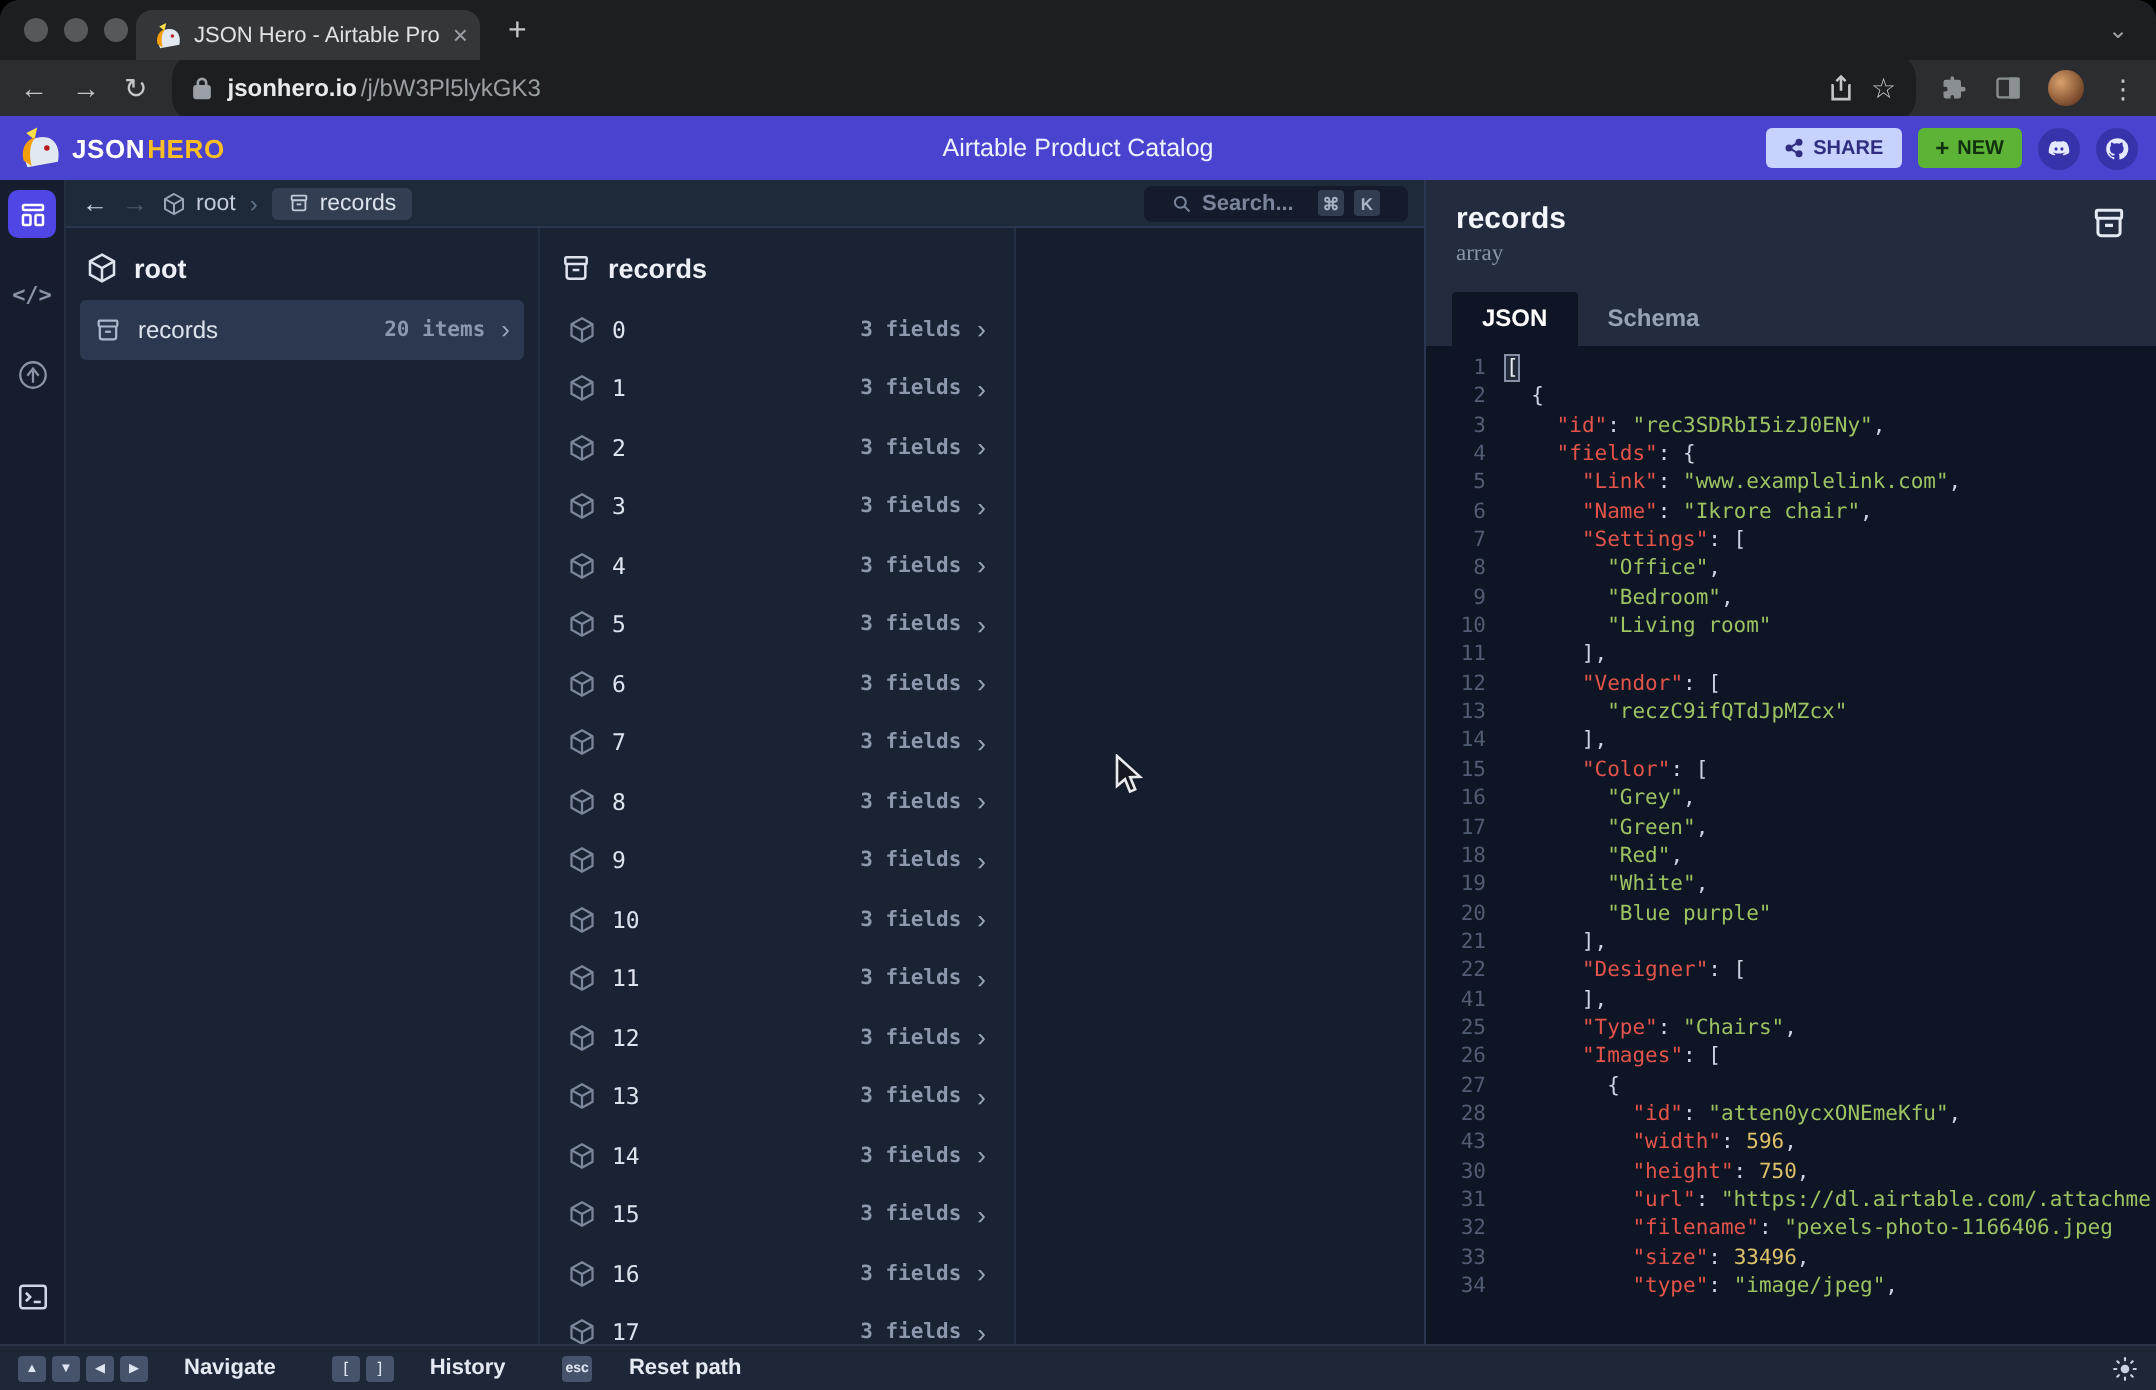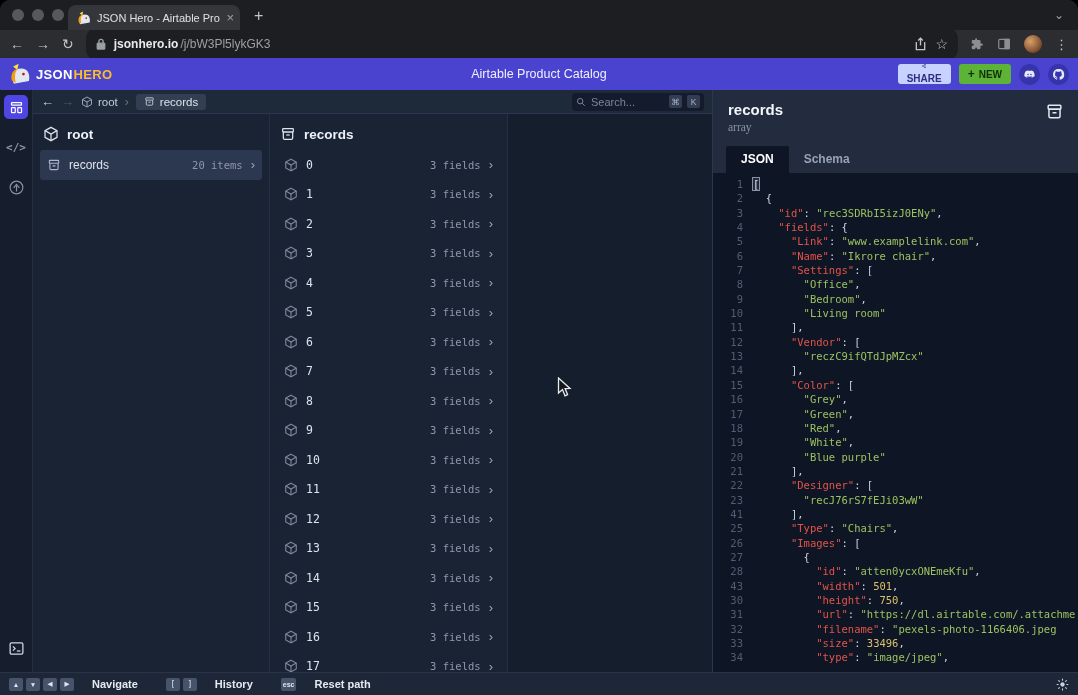--- a/index.html
+++ b/index.html
@@ -32,21 +32,21 @@
   .kebab { color:#c2c5ca; font-size:13px; letter-spacing:0; }
 
   
   .app-header { height:32px; background:#4a43cf; display:flex; align-items:center; padding:0 9px; position:relative; }
   .logo-wrap { display:flex; align-items:center; gap:5px; }
   .logo-json { color:#fff; font-weight:800; font-size:13px; letter-spacing:.3px; }
   .logo-hero { color:#fbbf24; font-weight:800; font-size:13px; letter-spacing:.3px; }
   .doc-title { position:absolute; left:0; right:0; text-align:center; color:#eef1ff; font-size:12.5px; pointer-events:none; }
   .header-actions { margin-left:auto; display:flex; align-items:center; gap:8px; z-index:2; }
   .btn-share { background:#c7d2fe; color:#312e81; font-size:10px; font-weight:800; border:none;
-               height:20px; border-radius:3px; padding:0 9px; display:flex; align-items:center; gap:5px;flex-direction:column; }
+               height:20px; border-radius:3px; padding:0 9px; display:flex; align-items:center; gap:5px; }
   .btn-new { background:#5cb335; color:#10300f; font-size:10px; font-weight:800; border:none;
              height:20px; border-radius:3px; padding:0 9px; display:flex; align-items:center; gap:4px; }
   .hdr-circle { width:21px; height:21px; border-radius:50%; background:#3733ab; display:flex;
                 align-items:center; justify-content:center; color:#e5e9ff; }
 
   
   .main { display:flex; height:582px; }
   .sidebar { width:33px; background:#161d2d; border-right:1px solid #252e41; display:flex;
              flex-direction:column; align-items:center; padding-top:5px; gap:16px; }
   .side-ico { width:24px; height:24px; display:flex; align-items:center; justify-content:center; color:#8b93a7; }
@@ -59,40 +59,40 @@
   .navbar { height:24px; background:#1e2939; border-bottom:1px solid #2b3750; display:flex;
             align-items:center; padding:0 8px; gap:7px; }
   .nb-arrow { color:#cbd5e1; font-size:13px; line-height:1; }
   .nb-arrow.dim { color:#50596c; }
   .crumb { display:flex; align-items:center; gap:5px; color:#c3cbd9; font-size:11.5px; }
   .crumb-sep { color:#64748b; font-size:12px; }
   .crumb-chip { background:#333e52; border-radius:3px; padding:2px 8px; display:flex; align-items:center;
                 gap:5px; color:#dbe2ec; font-size:11.5px; }
   .nb-spacer { flex:1; }
   .searchbox { width:132px; height:18px; background:#131b2c; border-radius:4px; display:flex;
-               align-items:center; padding:0 4px; gap:5px; }
+               align-items:center; padding:0 14px; gap:5px;font-weight:bold; }
   .search-ph { color:#7a859b; font-size:11px; flex:1; }
   .kbd { min-width:13px; height:13px; background:#323d52; border-radius:2px; color:#a8b2c5;
          font-size:8.5px; display:flex; align-items:center; justify-content:center; padding:0 2px; }
 
   .cols { flex:1; display:flex; min-height:0; }
   .col { border-right:1px solid #242e44; padding:5px 7px; overflow:hidden; }
   .col.root-col { width:237px; background:#1a2334; }
   .col.records-col { width:238px; background:#1a2334; }
   .col.empty-col { flex:1; background:#151e2d; border-right:none; padding:0; }
   .col-head { display:flex; align-items:center; gap:8px; color:#edf1f7; font-weight:700;
               font-size:13.5px; padding:7px 3px 8px; }
   .row { height:29.5px; display:flex; align-items:center; gap:8px; padding:0 7px; border-radius:3px;
          color:#dde3ed; font-size:12px; }
   .row.selected { background:#2c3850; }
   .ricon { color:#7d879c; display:flex; }
   .row.selected .ricon { color:#aeb8cc; }
   .rlabel { font-family:"DejaVu Sans Mono", monospace; font-size:11.5px; }
   .rlabel-sans { font-size:12px; }
-  .rmeta { margin-left:auto; font-family:"DejaVu Sans Mono", monospace; font-size:10.5px; color:#8d98ae; }
+  .rmeta { margin-left:auto; font-family:"DejaVu Sans Mono", monospace; font-size:10.5px; color:#8d98ae;font-weight:bold; }
   .rchev { color:#9aa4b8; font-size:13px; line-height:1; }
 
   
   .panel { width:366px; background:#222c3e; display:flex; flex-direction:column; border-left:1px solid #2b3750; }
   .panel-head { padding:11px 15px 0; position:relative; }
   .panel-title { color:#f3f6fa; font-weight:700; font-size:15px; }
   .panel-sub { color:#8b95a9; font-size:11.5px; margin-top:3px;font-family:Liberation Serif, serif; }
   .panel-type-icon { position:absolute; right:14px; top:12px; color:#e3e9f2; }
   .tabs { display:flex; margin-top:13px; padding-left:13px; }
   .tabbtn { padding:6px 15px 7px; font-size:12px; font-weight:700; color:#98a2b6; background:transparent; border:none; }
@@ -648,24 +648,20 @@
           </div>
           <div class="cl">
             <span class="ln">21</span>
             <span class="ct"><span class="tk-p">      ],</span></span>
           </div>
           <div class="cl">
             <span class="ln">22</span>
             <span class="ct"><span class="tk-p">      </span><span class="tk-k">"Designer"</span><span class="tk-p">: [</span></span>
           </div>
           <div class="cl">
-            <span class="ln">23</span>
-            <span class="ct"><span class="tk-p">        </span><span class="tk-s">"recJ76rS7fEJi03wW"</span></span>
-          </div>
-          <div class="cl">
             <span class="ln">41</span>
             <span class="ct"><span class="tk-p">      ],</span></span>
           </div>
           <div class="cl">
             <span class="ln">25</span>
             <span class="ct"><span class="tk-p">      </span><span class="tk-k">"Type"</span><span class="tk-p">: </span><span class="tk-s">"Chairs"</span><span class="tk-p">,</span></span>
           </div>
           <div class="cl">
             <span class="ln">26</span>
             <span class="ct"><span class="tk-p">      </span><span class="tk-k">"Images"</span><span class="tk-p">: [</span></span>
@@ -673,21 +669,21 @@
           <div class="cl">
             <span class="ln">27</span>
             <span class="ct"><span class="tk-p">        {</span></span>
           </div>
           <div class="cl">
             <span class="ln">28</span>
             <span class="ct"><span class="tk-p">          </span><span class="tk-k">"id"</span><span class="tk-p">: </span><span class="tk-s">"atten0ycxONEmeKfu"</span><span class="tk-p">,</span></span>
           </div>
           <div class="cl">
             <span class="ln">43</span>
-            <span class="ct"><span class="tk-p">          </span><span class="tk-k">"width"</span><span class="tk-p">: </span><span class="tk-n">501</span><span class="tk-p">,</span></span>
+            <span class="ct"><span class="tk-p">          </span><span class="tk-k">"width"</span><span class="tk-p">: </span><span class="tk-n">596</span><span class="tk-p">,</span></span>
           </div>
           <div class="cl">
             <span class="ln">30</span>
             <span class="ct"><span class="tk-p">          </span><span class="tk-k">"height"</span><span class="tk-p">: </span><span class="tk-n">750</span><span class="tk-p">,</span></span>
           </div>
           <div class="cl">
             <span class="ln">31</span>
             <span class="ct"><span class="tk-p">          </span><span class="tk-k">"url"</span><span class="tk-p">: </span><span class="tk-s">"https://dl.airtable.com/.attachme</span></span>
           </div>
           <div class="cl">

